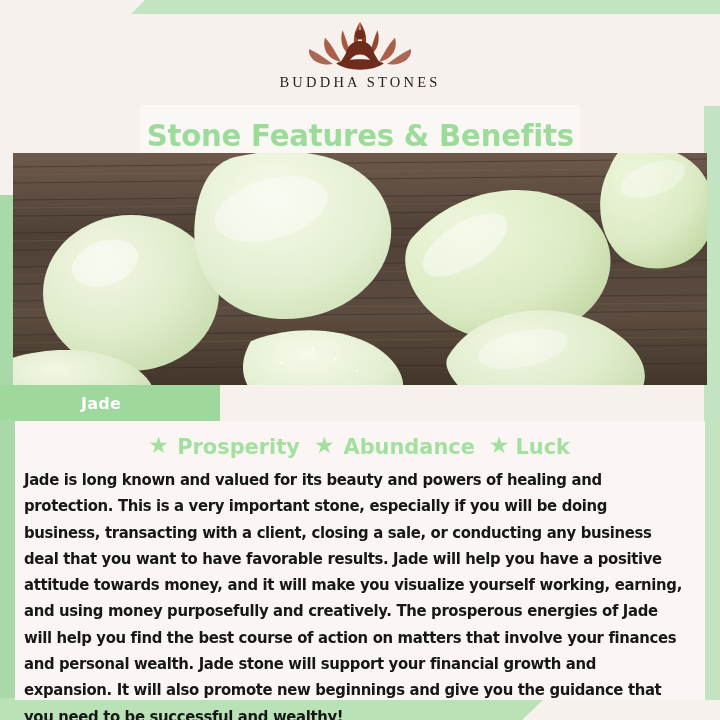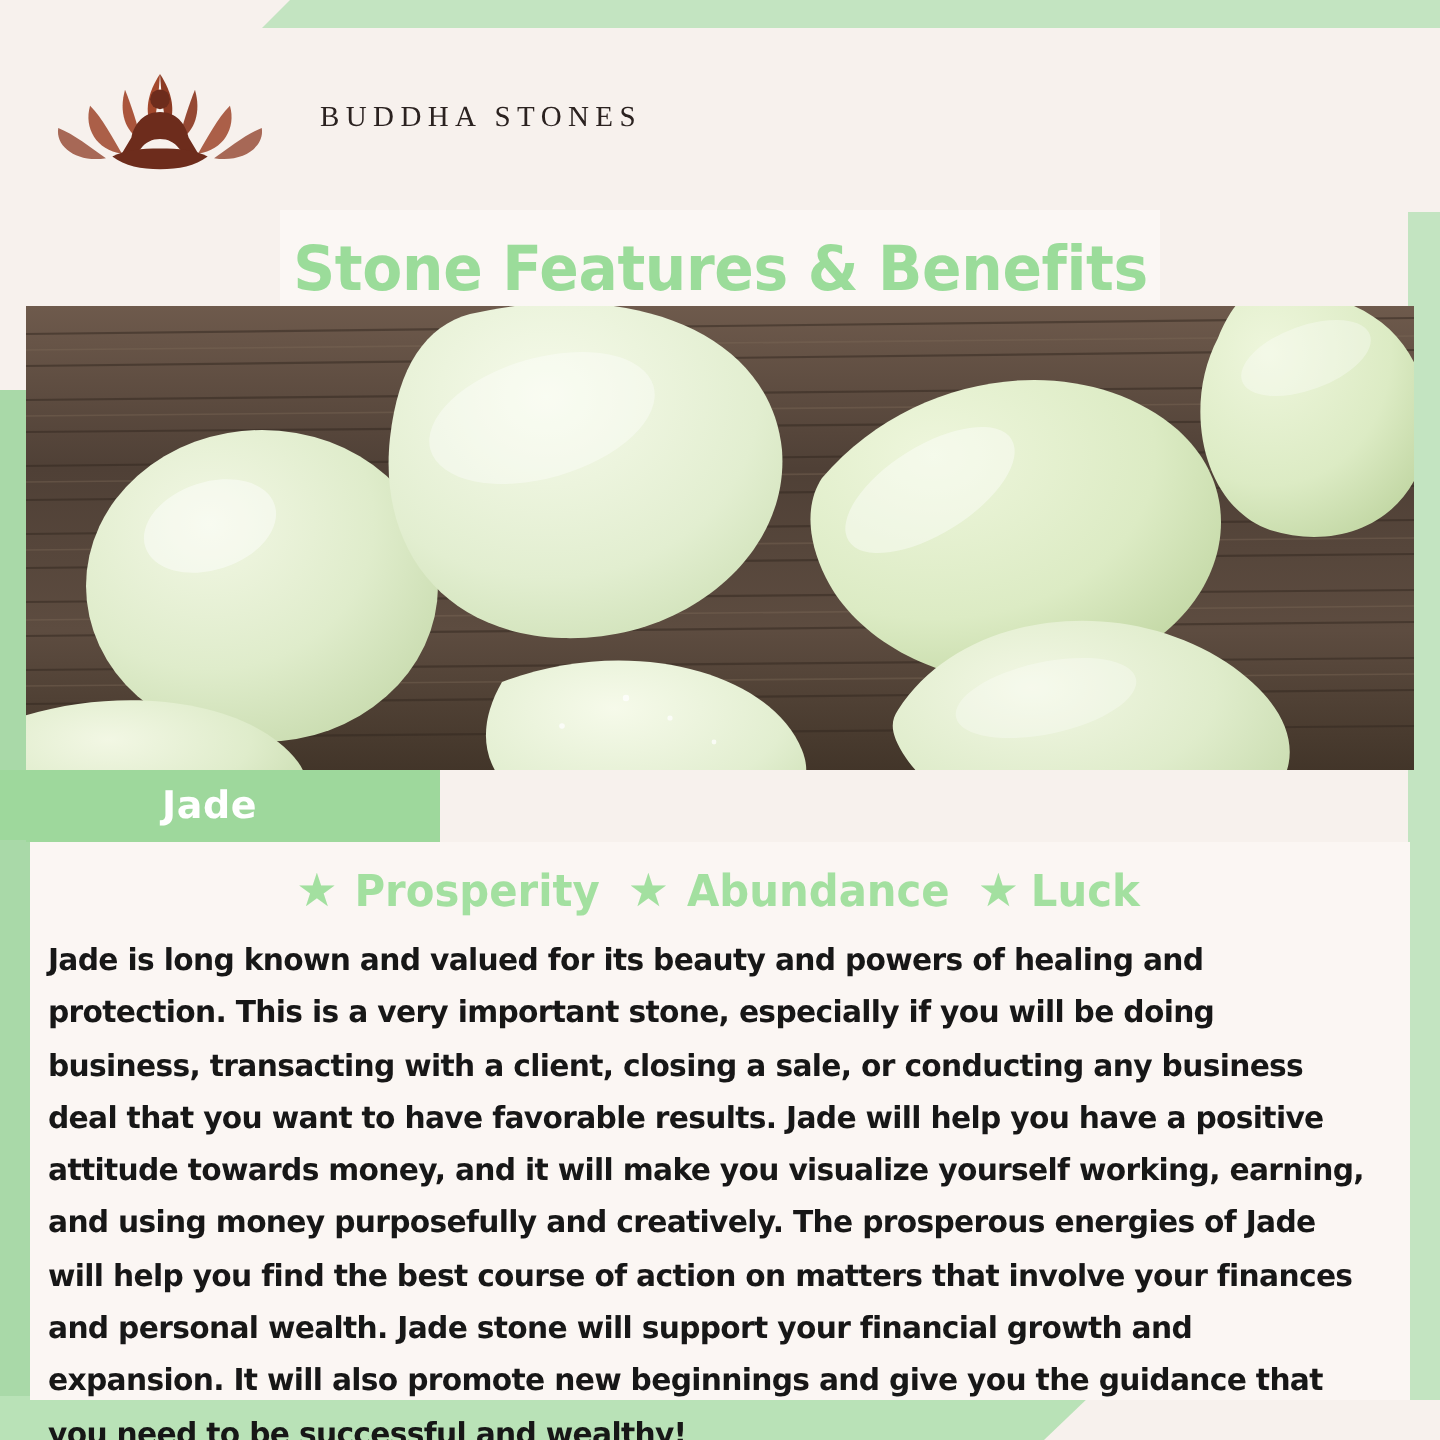--- a/index.html
+++ b/index.html
@@ -35,21 +35,21 @@
     clip-path:polygon(0 0,545px 0,522px 22px,0 22px);
   }
   .acc-leftband{
     position:absolute;left:0;top:385px;width:60px;height:35px;
     background:#9ed89c;
   }
 
   
   .logo-wrap{
     position:absolute;left:0;top:14px;width:720px;height:92px;
-    display:flex;flex-direction:row;align-items:center;justify-content:flex-start;
+    display:flex;flex-direction:column;align-items:center;justify-content:flex-start;
     background:#f7f1ed;
   }
   .logo-mark{width:160px;height:62px;display:block;}
   .logo-text{
     font-family:"Liberation Serif", serif;
     font-size:14.5px;letter-spacing:3.2px;color:#2b2220;
     font-weight:400;margin-top:-2px;
   }
 
   
@@ -71,21 +71,21 @@
     overflow:hidden;background:#4a3c33;
   }
   .photo svg{display:block;width:100%;height:100%;}
 
   
   .jade-band{
     position:absolute;left:13px;top:385px;width:207px;height:36px;
     background:#9ed89c;display:flex;align-items:center;
   }
   .jade-text{
-    color:#ffffff;font-weight:bold;font-size:19px;
+    color:#ffffff;font-weight:bold;font-size:16px;
     margin-left:68px;letter-spacing:0.3px;
     font-family:"DejaVu Sans", sans-serif;
   }
 
   
   .panel{
     position:absolute;left:15px;top:421px;width:690px;height:279px;
     background:#fbf6f3;
   }
 

